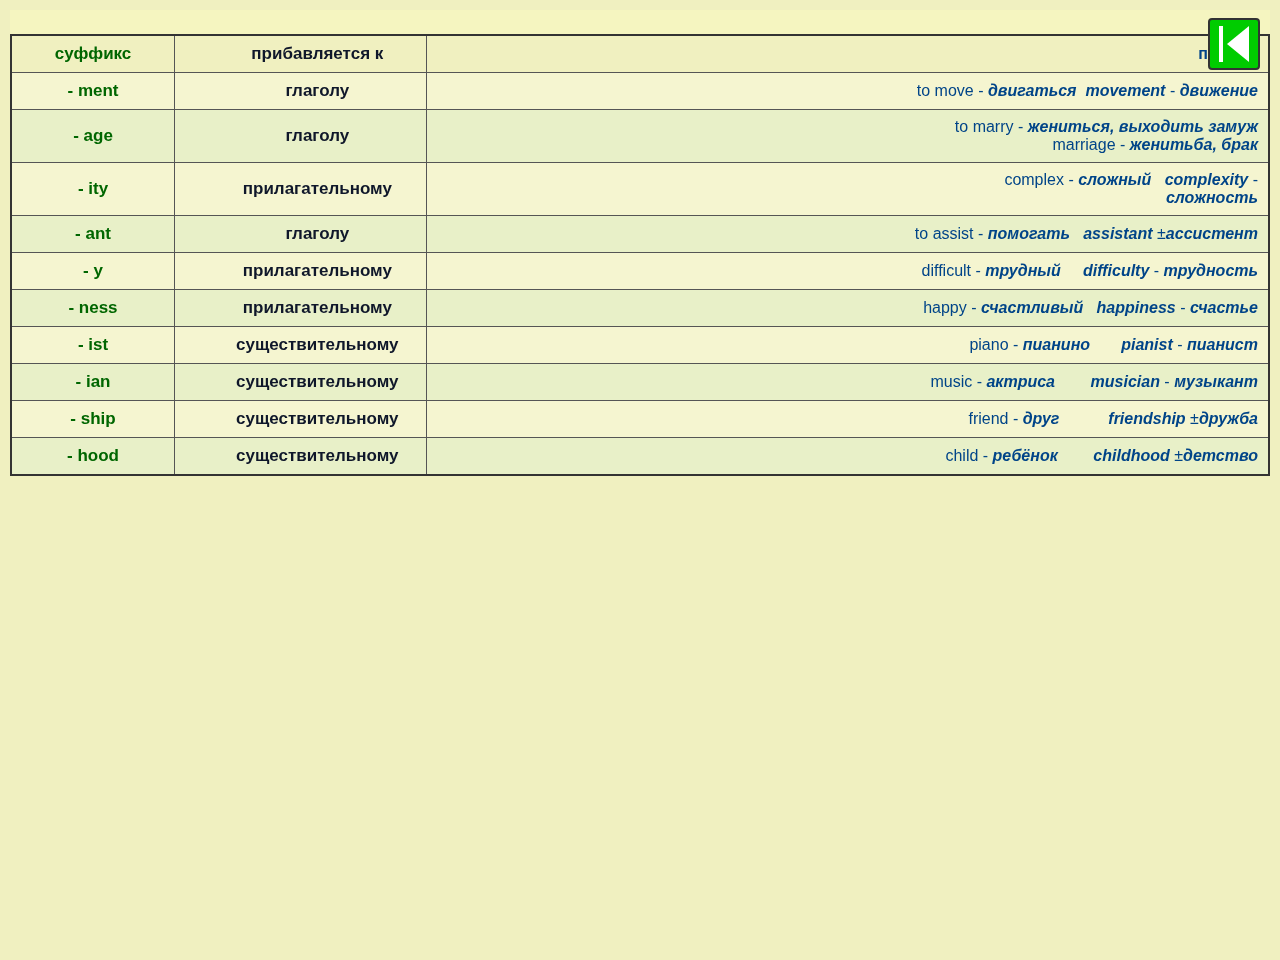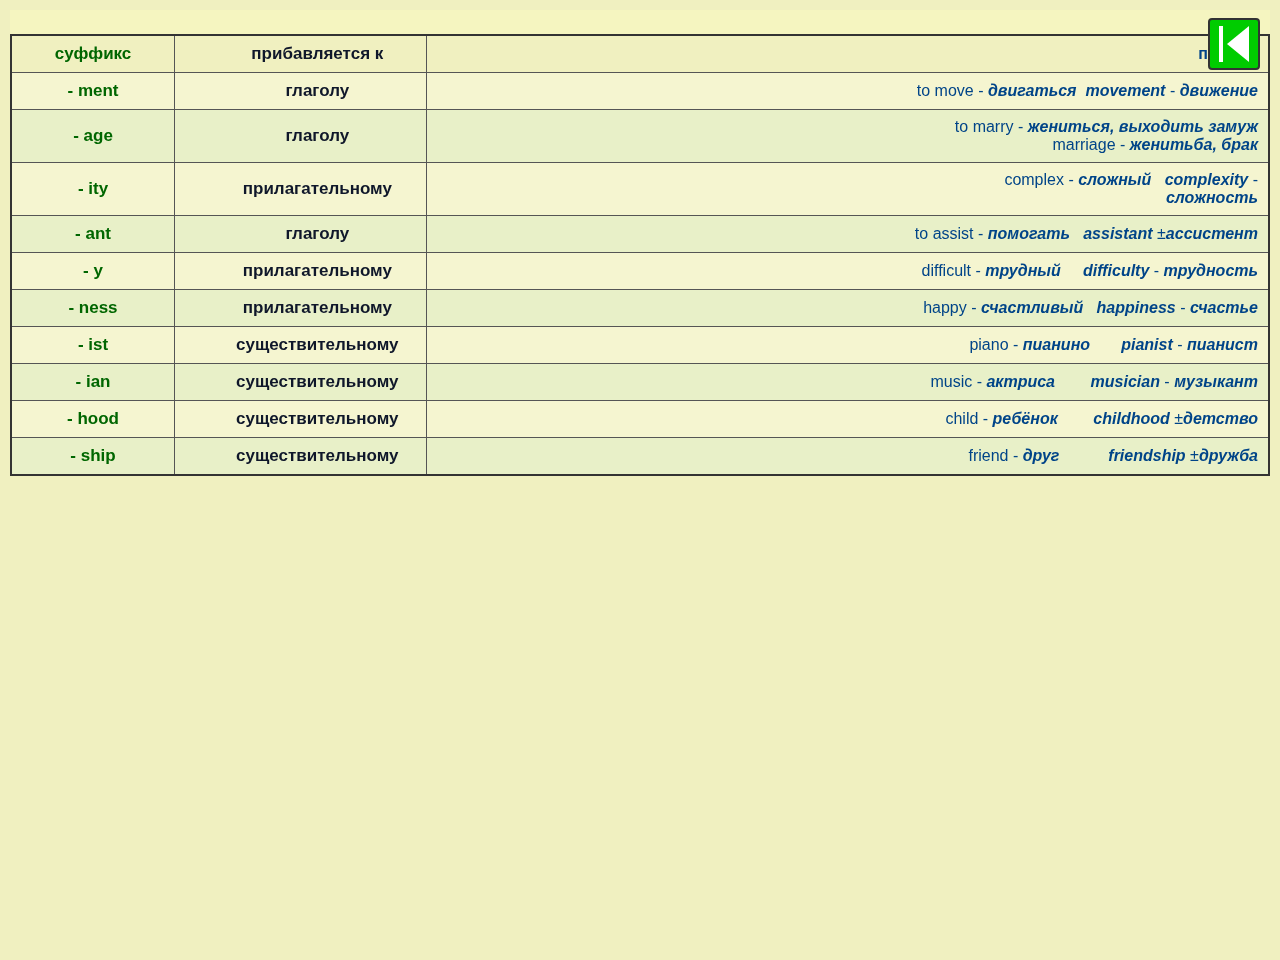--- a/index.html
+++ b/index.html
@@ -171,25 +171,25 @@
           <td class="col-suffix">- ist</td>
           <td class="col-added-to">существительному</td>
           <td class="col-example">piano - <i><b>пианино</b></i> &nbsp;&nbsp;&nbsp;&nbsp;&nbsp;&nbsp;<i><b>pianist</b></i> - <i><b>пианист</b></i></td>
         </tr>
         <tr>
           <td class="col-suffix">- ian</td>
           <td class="col-added-to">существительному</td>
           <td class="col-example">music - <i><b>актриса</b></i> &nbsp;&nbsp;&nbsp;&nbsp;&nbsp;&nbsp;&nbsp;<i><b>musician</b></i> - <i><b>музыкант</b></i></td>
         </tr>
         <tr>
+          <td class="col-suffix">- ship</td>
+          <td class="col-added-to">существительному</td>
+          <td class="col-example">friend - <i><b>друг</b></i> &nbsp;&nbsp;&nbsp;&nbsp;&nbsp;&nbsp;&nbsp;&nbsp;&nbsp;&nbsp;<i><b>friendship</b></i> ±<i><b>дружба</b></i></td>
+        </tr>
+        <tr>
           <td class="col-suffix">- hood</td>
           <td class="col-added-to">существительному</td>
           <td class="col-example">child - <i><b>ребёнок</b></i> &nbsp;&nbsp;&nbsp;&nbsp;&nbsp;&nbsp;&nbsp;<i><b>childhood</b></i> ±<i><b>детство</b></i></td>
-        </tr>
-        <tr>
-          <td class="col-suffix">- ship</td>
-          <td class="col-added-to">существительному</td>
-          <td class="col-example">friend - <i><b>друг</b></i> &nbsp;&nbsp;&nbsp;&nbsp;&nbsp;&nbsp;&nbsp;&nbsp;&nbsp;&nbsp;<i><b>friendship</b></i> ±<i><b>дружба</b></i></td>
         </tr>
       </tbody>
   </table>
 
 </div>
 
 </body></html>

